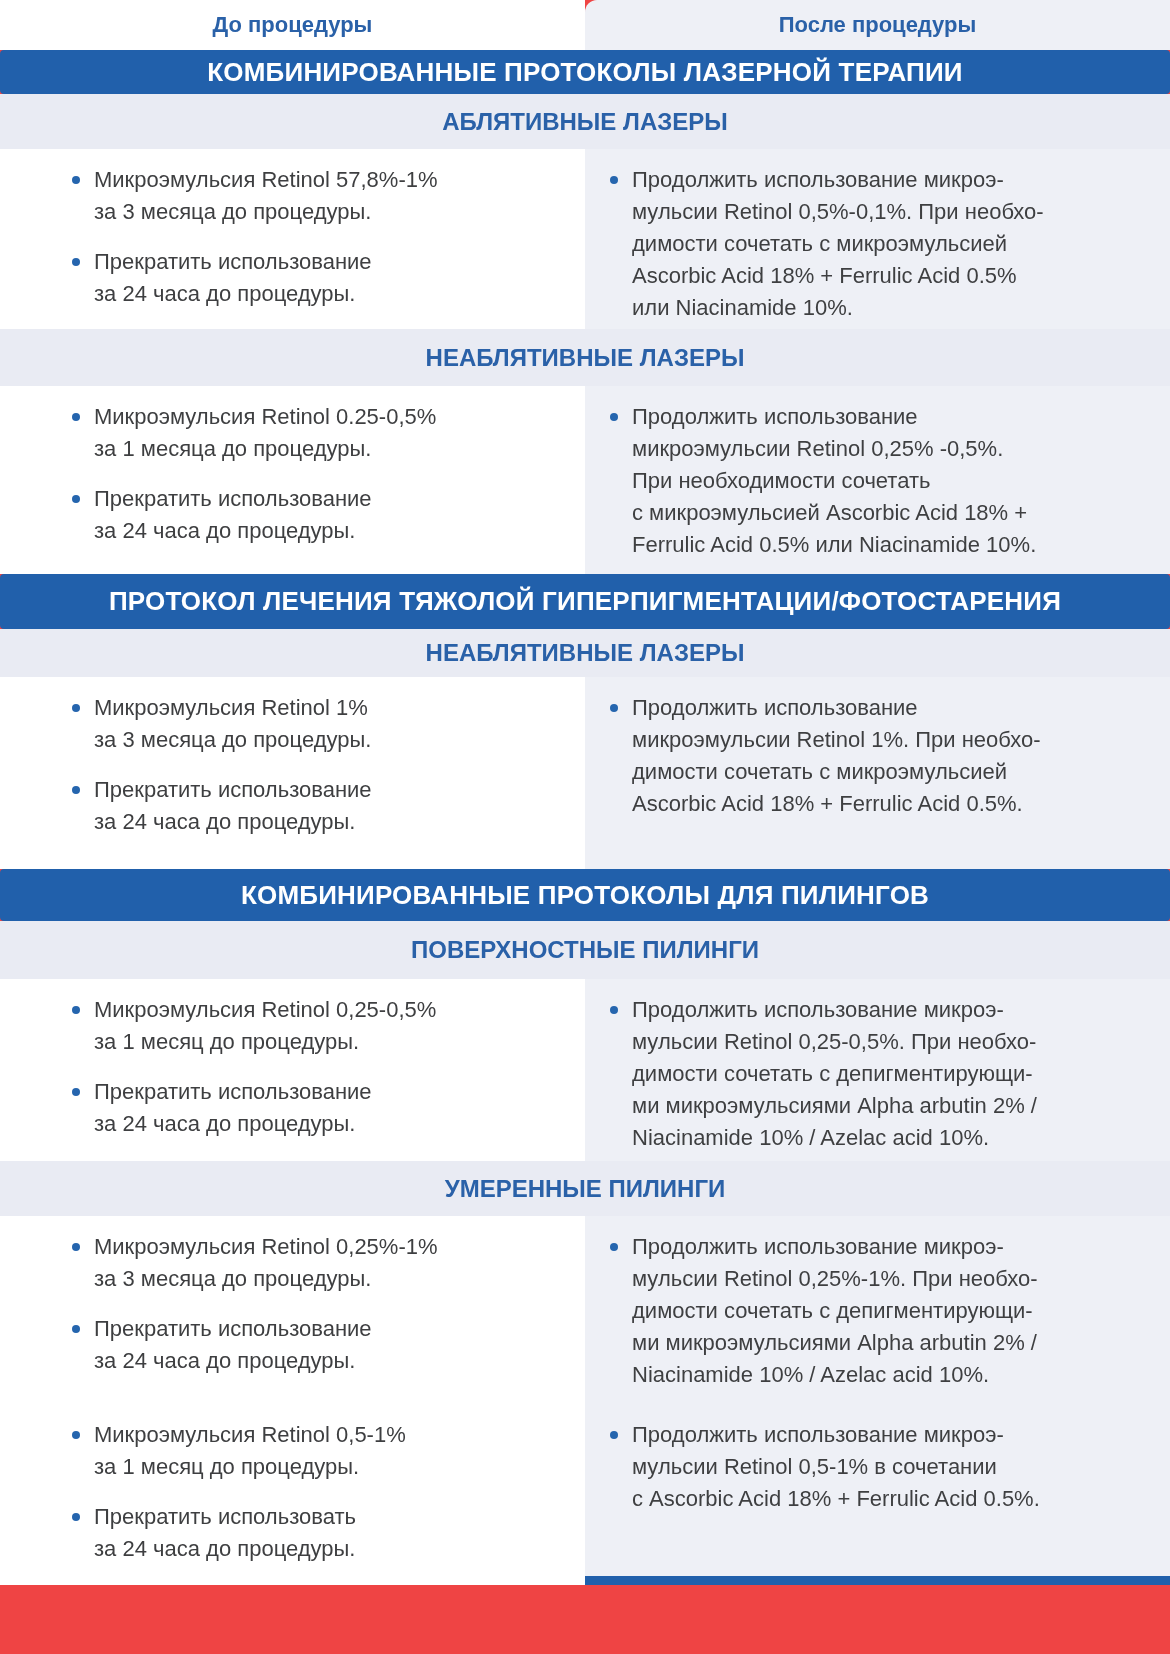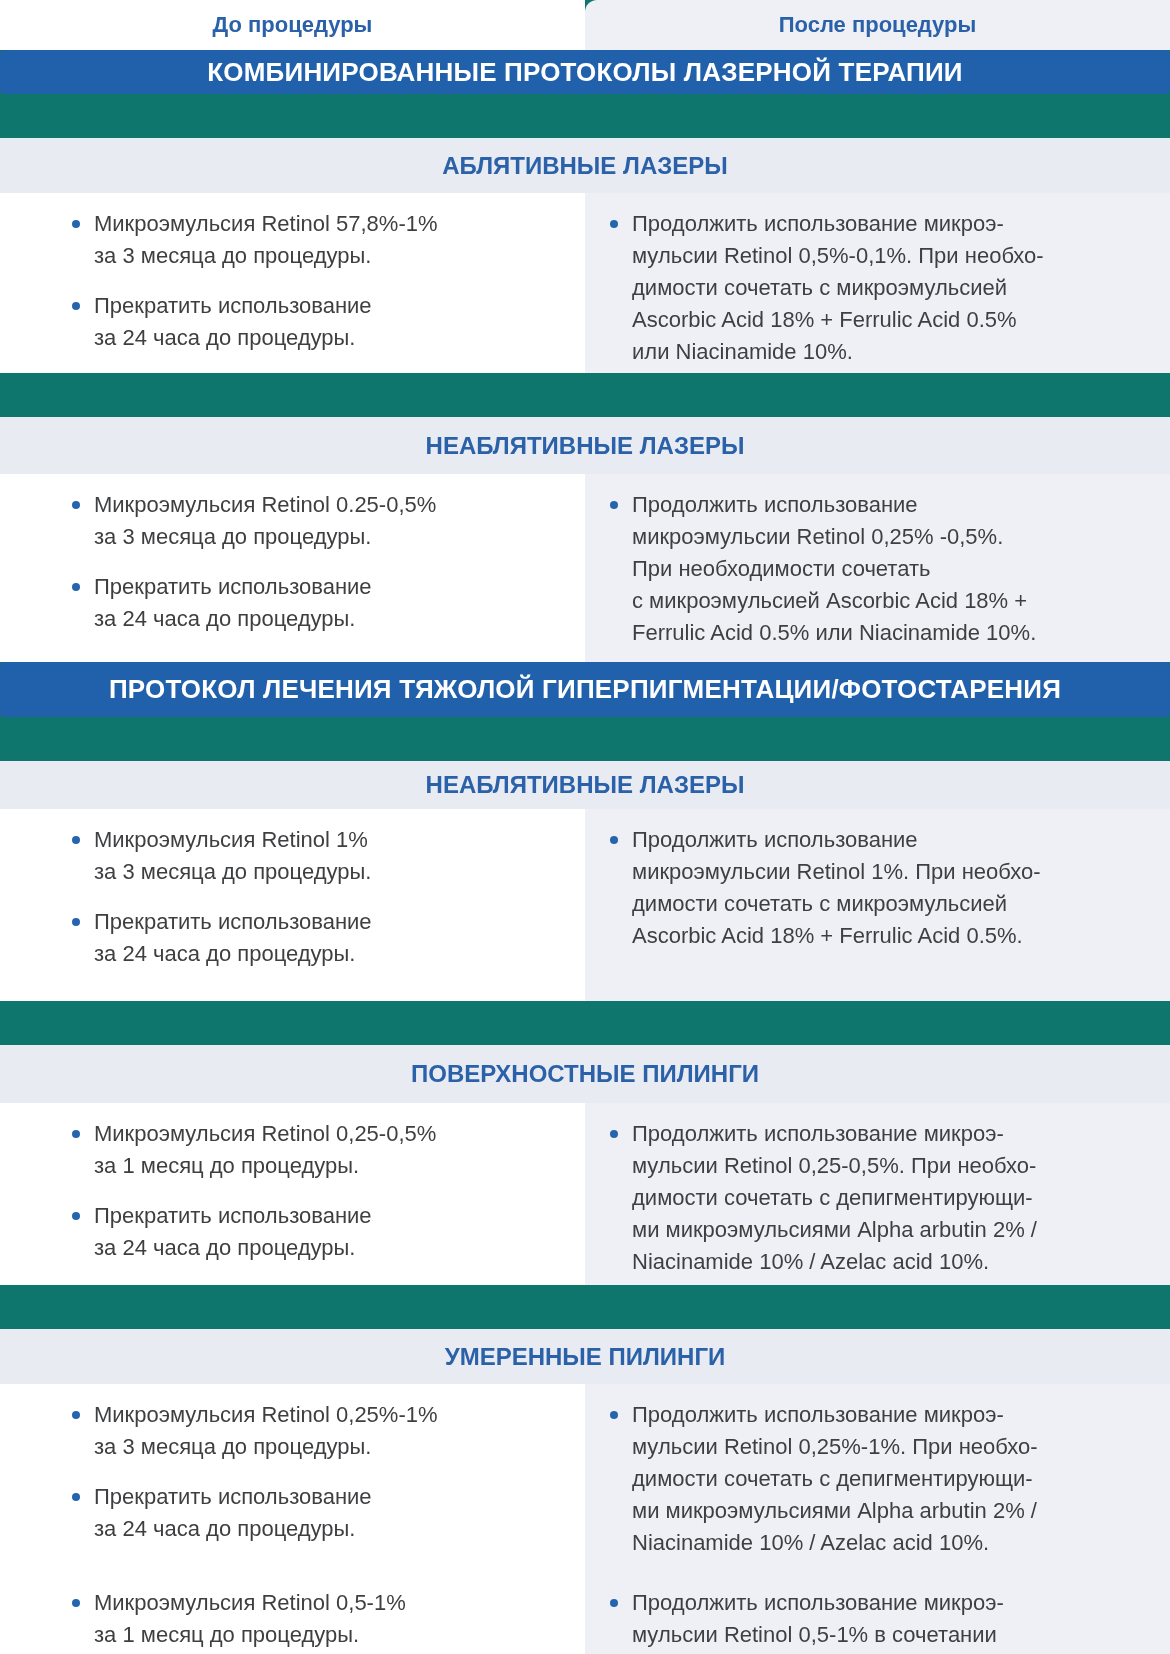--- a/index.html
+++ b/index.html
@@ -7,21 +7,21 @@
   body {
     font-family: "Liberation Sans", "DejaVu Sans", sans-serif;
     width: 1170px;
   }
   .page {
     width: 1170px;
     height: 1654px;
     overflow: hidden;
     display: flex;
     flex-direction: column;
-    background: #0f766e;
+    background: #ef4444;
     align-items: center;
   }
   .row { display: flex; width: 100%; flex: 0 0 auto; }
   .half { width: 50%; }
   .left-half { background: #ffffff; }
   .right-half { background: #eef0f6; }
 
   
   .col-headers { height: 50px; }
   .col-header-cell {
@@ -43,21 +43,20 @@
   .banner-1 { height: 44px; }
   .banner-2 { height: 55px; }
   .banner-3 { height: 52px; }
 
   
   .band {
     background: #e9ebf3;
     display: flex; align-items: center; justify-content: center;
     font-weight: bold; font-size: 24px; color: #2a61a8;
     text-align: center;
-    margin-top: 44px;
   }
 
   
   .content-cell { padding-top: 15px; }
   .content-cell.left-cell { padding-left: 72px; padding-right: 30px; }
   .content-cell.right-cell { padding-left: 25px; padding-right: 20px; }
 
   .bullet {
     display: flex;
     margin-bottom: 18px;
@@ -118,21 +117,21 @@
       </div>
     </div>
   </div>
 
   <div class="row band" style="height:57px">НЕАБЛЯТИВНЫЕ ЛАЗЕРЫ</div>
   <div class="row" style="height:188px">
     <div class="half left-half content-cell left-cell">
       <div class="bullet">
         <span class="dot"></span>
         <span class="bullet-text">Микроэмульсия Retinol 0.25-0,5%
-за 3 месяца до процедуры.</span>
+за 1 месяца до процедуры.</span>
       </div>
       <div class="bullet">
         <span class="dot"></span>
         <span class="bullet-text">Прекратить использование
 за 24 часа до процедуры.</span>
       </div>
     </div>
     <div class="half right-half content-cell right-cell">
       <div class="bullet">
         <span class="dot"></span>
@@ -165,20 +164,21 @@
       <div class="bullet">
         <span class="dot"></span>
         <span class="bullet-text">Продолжить использование
 микроэмульсии Retinol 1%. При необхо-
 димости сочетать с микроэмульсией
 Ascorbic Acid 18% + Ferrulic Acid 0.5%.</span>
       </div>
     </div>
   </div>
 
+  <div class="row banner banner-3">КОМБИНИРОВАННЫЕ ПРОТОКОЛЫ ДЛЯ ПИЛИНГОВ</div>
 
   <div class="row band" style="height:58px">ПОВЕРХНОСТНЫЕ ПИЛИНГИ</div>
   <div class="row" style="height:182px">
     <div class="half left-half content-cell left-cell">
       <div class="bullet">
         <span class="dot"></span>
         <span class="bullet-text">Микроэмульсия Retinol 0,25-0,5%
 за 1 месяц до процедуры.</span>
       </div>
       <div class="bullet">

